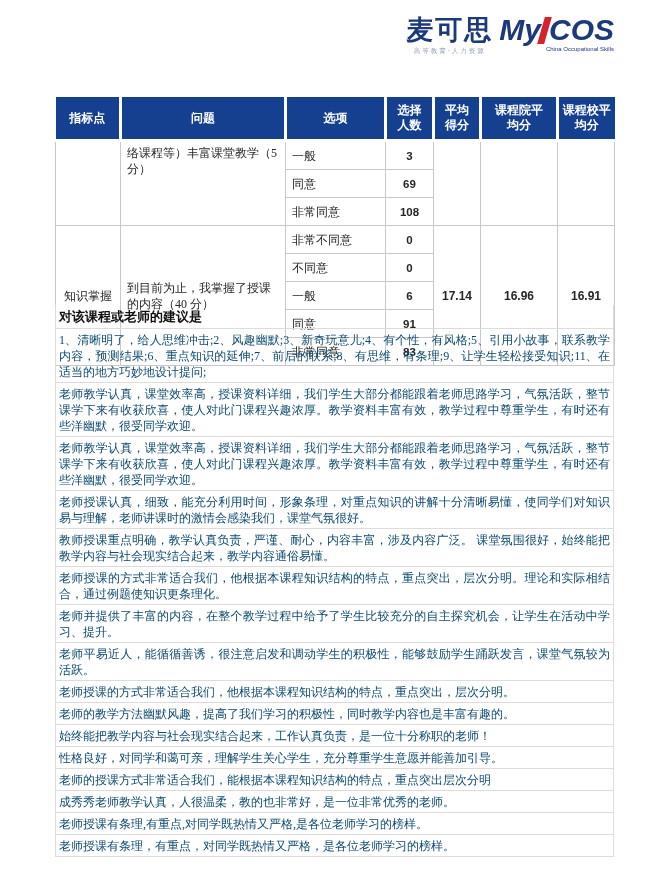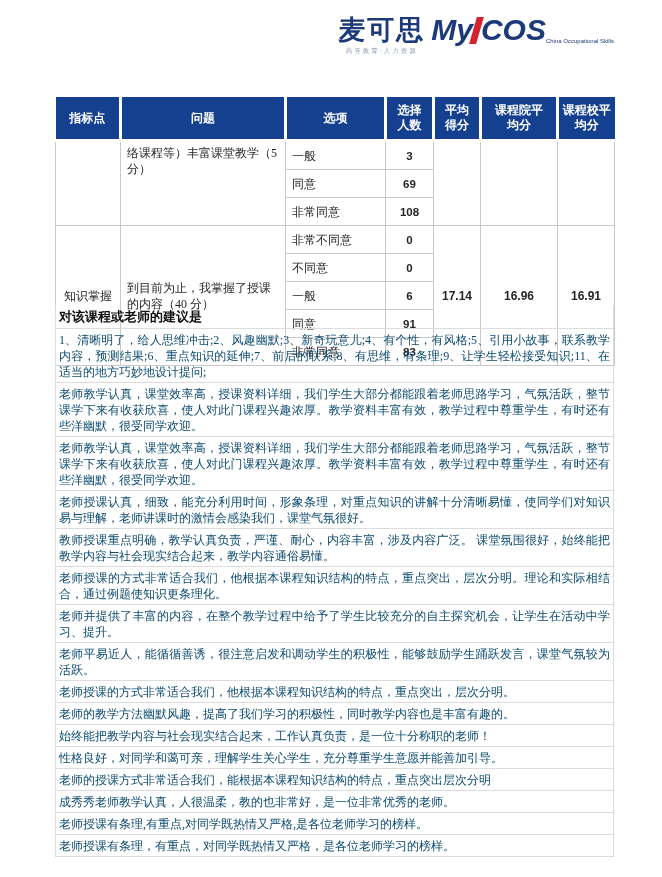--- a/index.html
+++ b/index.html
@@ -7,21 +7,21 @@
   .page{position:relative;width:662px;height:877px;background:#ffffff;overflow:hidden;
         font-family:"Liberation Serif","DejaVu Serif",serif;color:#262626;}
 
   
   .logo{position:absolute;top:16px;right:48px;display:flex;align-items:flex-start;gap:6px;}
   .logo-cn-block{display:flex;flex-direction:column;align-items:center;}
   .logo-cn{font-family:"Liberation Sans",sans-serif;font-weight:bold;font-size:27px;line-height:28px;
            color:#1C3A7A;letter-spacing:2px;}
   .logo-cn-tag{font-family:"Liberation Sans",sans-serif;font-size:6.5px;color:#8C99B4;
                letter-spacing:2px;margin-top:3px;white-space:nowrap;}
-  .logo-en-block{display:flex;flex-direction:row;align-items:flex-end;}
+  .logo-en-block{display:flex;flex-direction:column;align-items:flex-end;}
   .logo-en{display:flex;align-items:flex-end;line-height:28px;
            font-family:"Liberation Sans",sans-serif;font-weight:bold;font-style:italic;
            font-size:30px;color:#1C3A7A;}
   .logo-slash{display:inline-block;width:7px;height:27px;background:#D5232E;
               transform:skewX(-16deg);margin:0 1px 0 0;}
   .logo-en-tag{font-family:"Liberation Sans",sans-serif;font-size:6px;color:#1C3A7A;
                margin-top:2px;white-space:nowrap;}
 
   
   table.score{position:absolute;left:55px;top:97px;width:559px;border-collapse:collapse;

